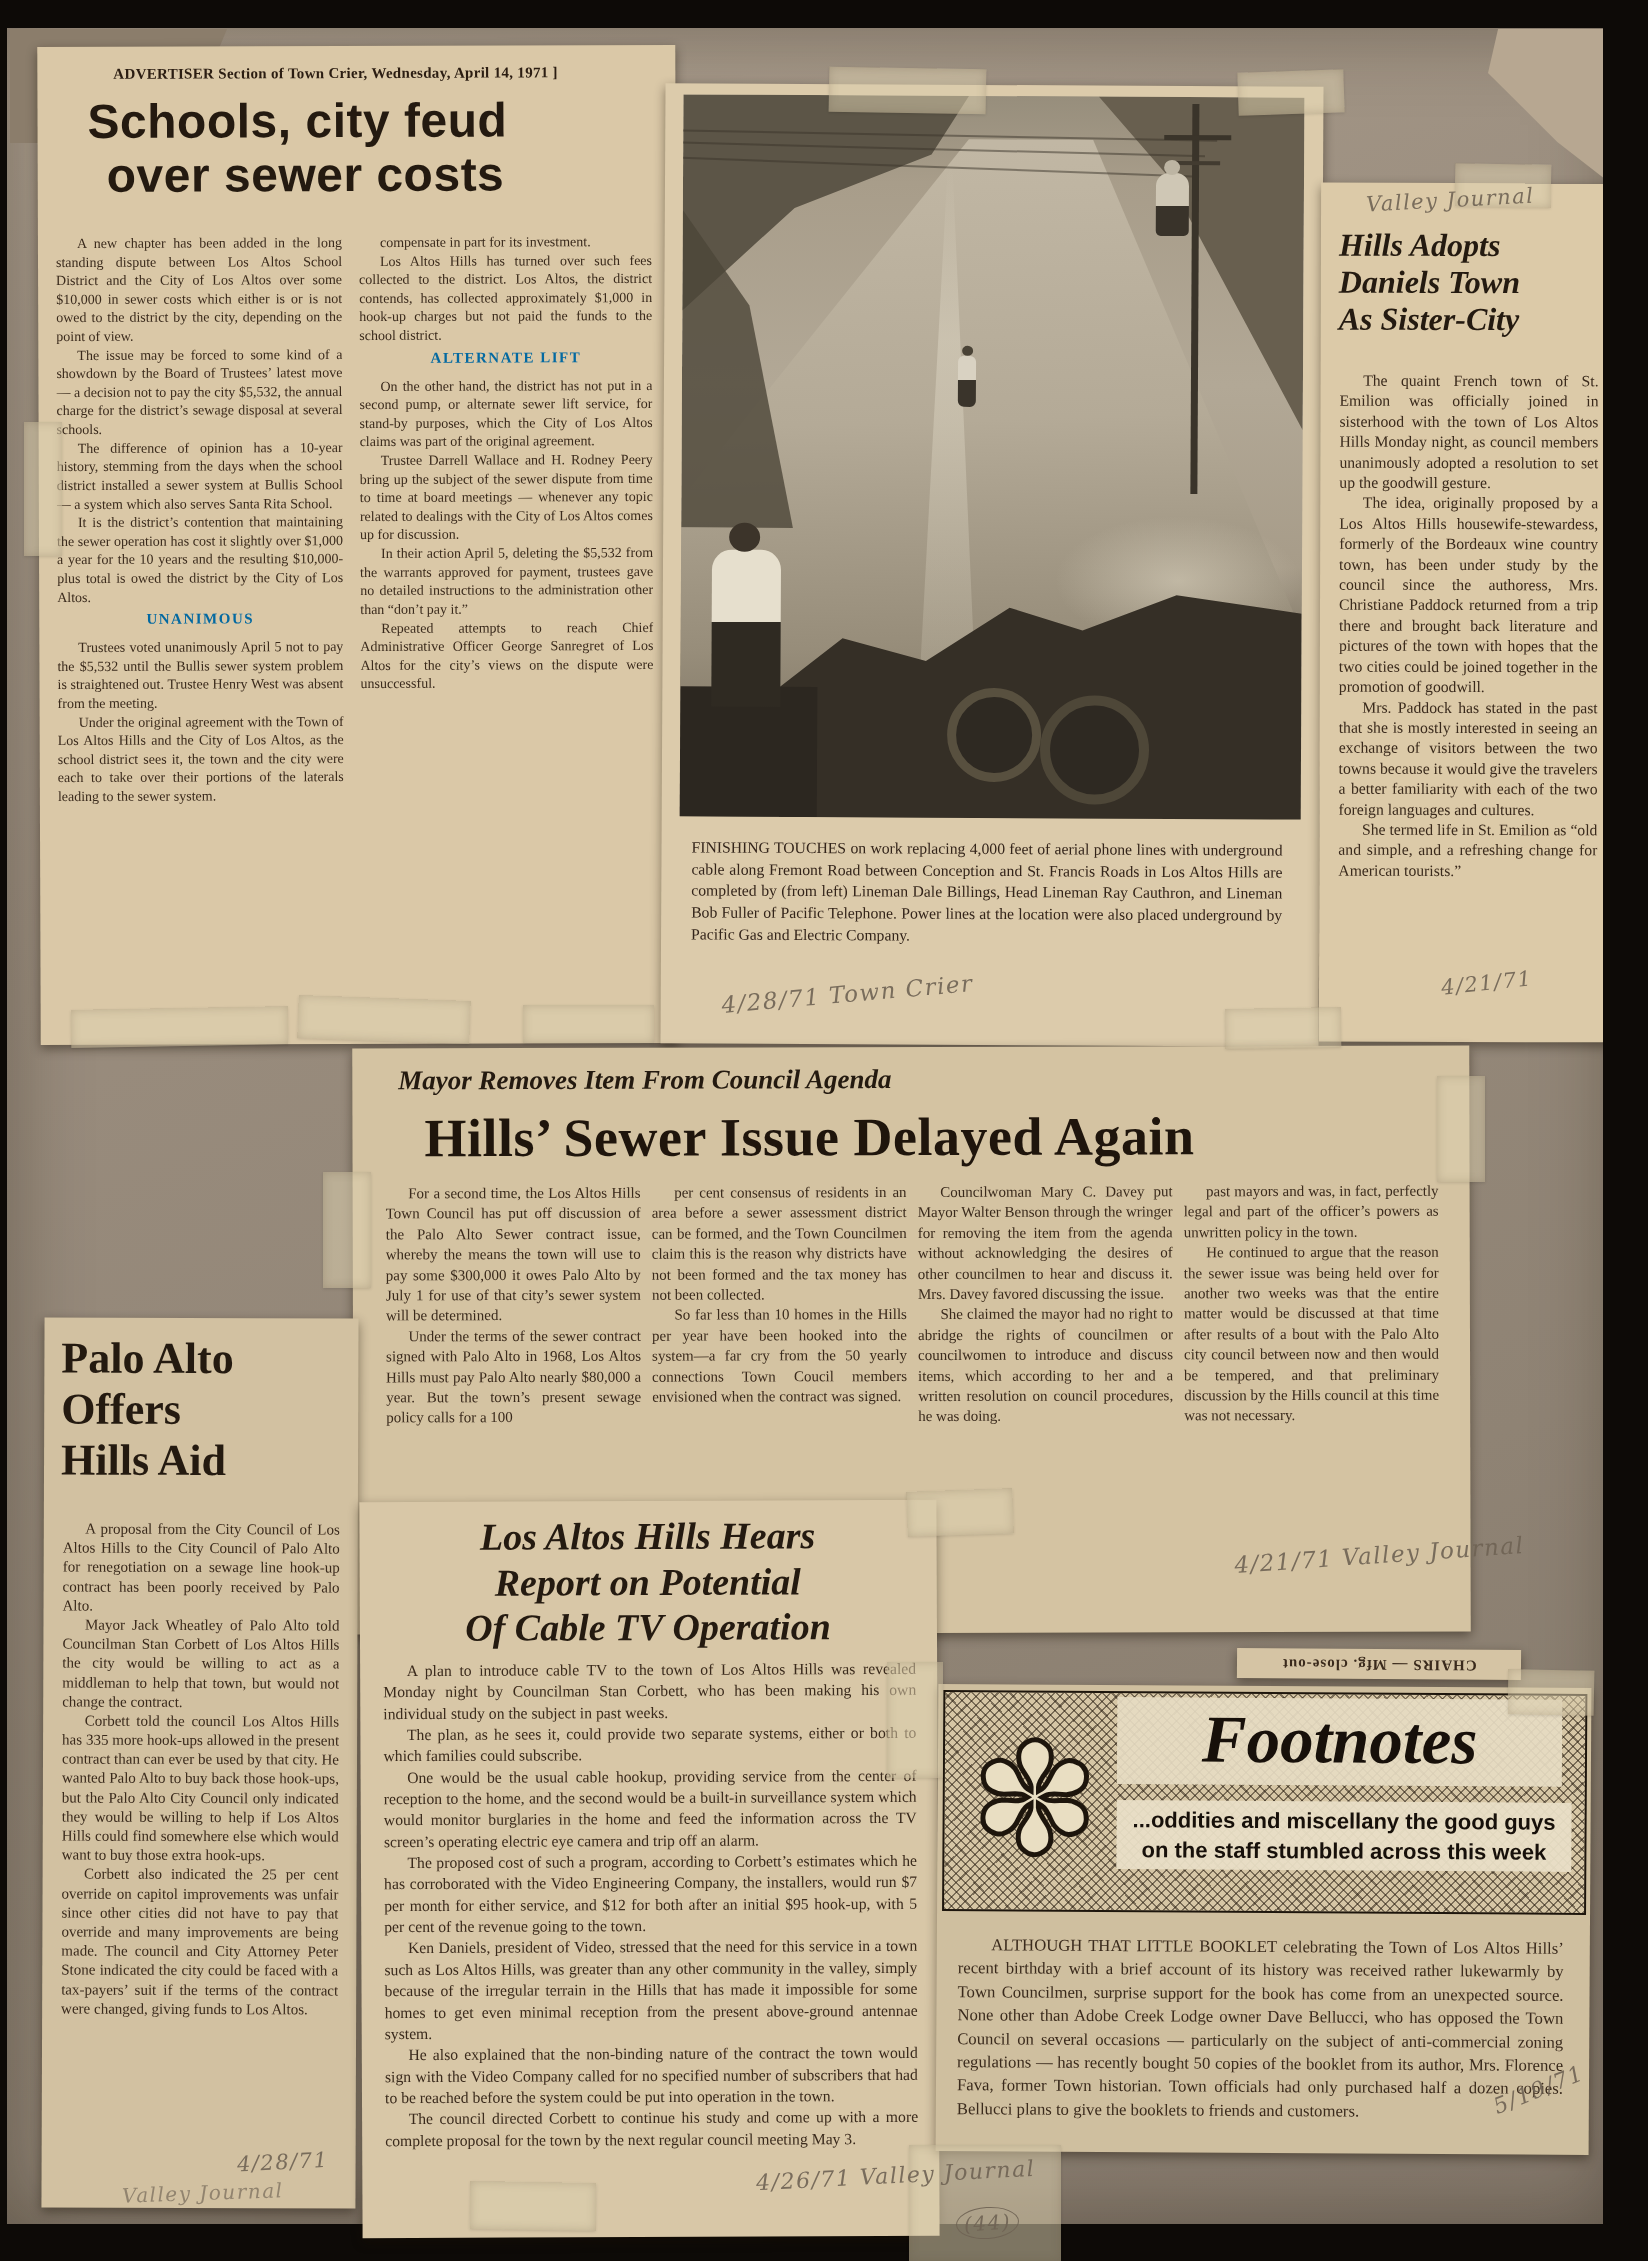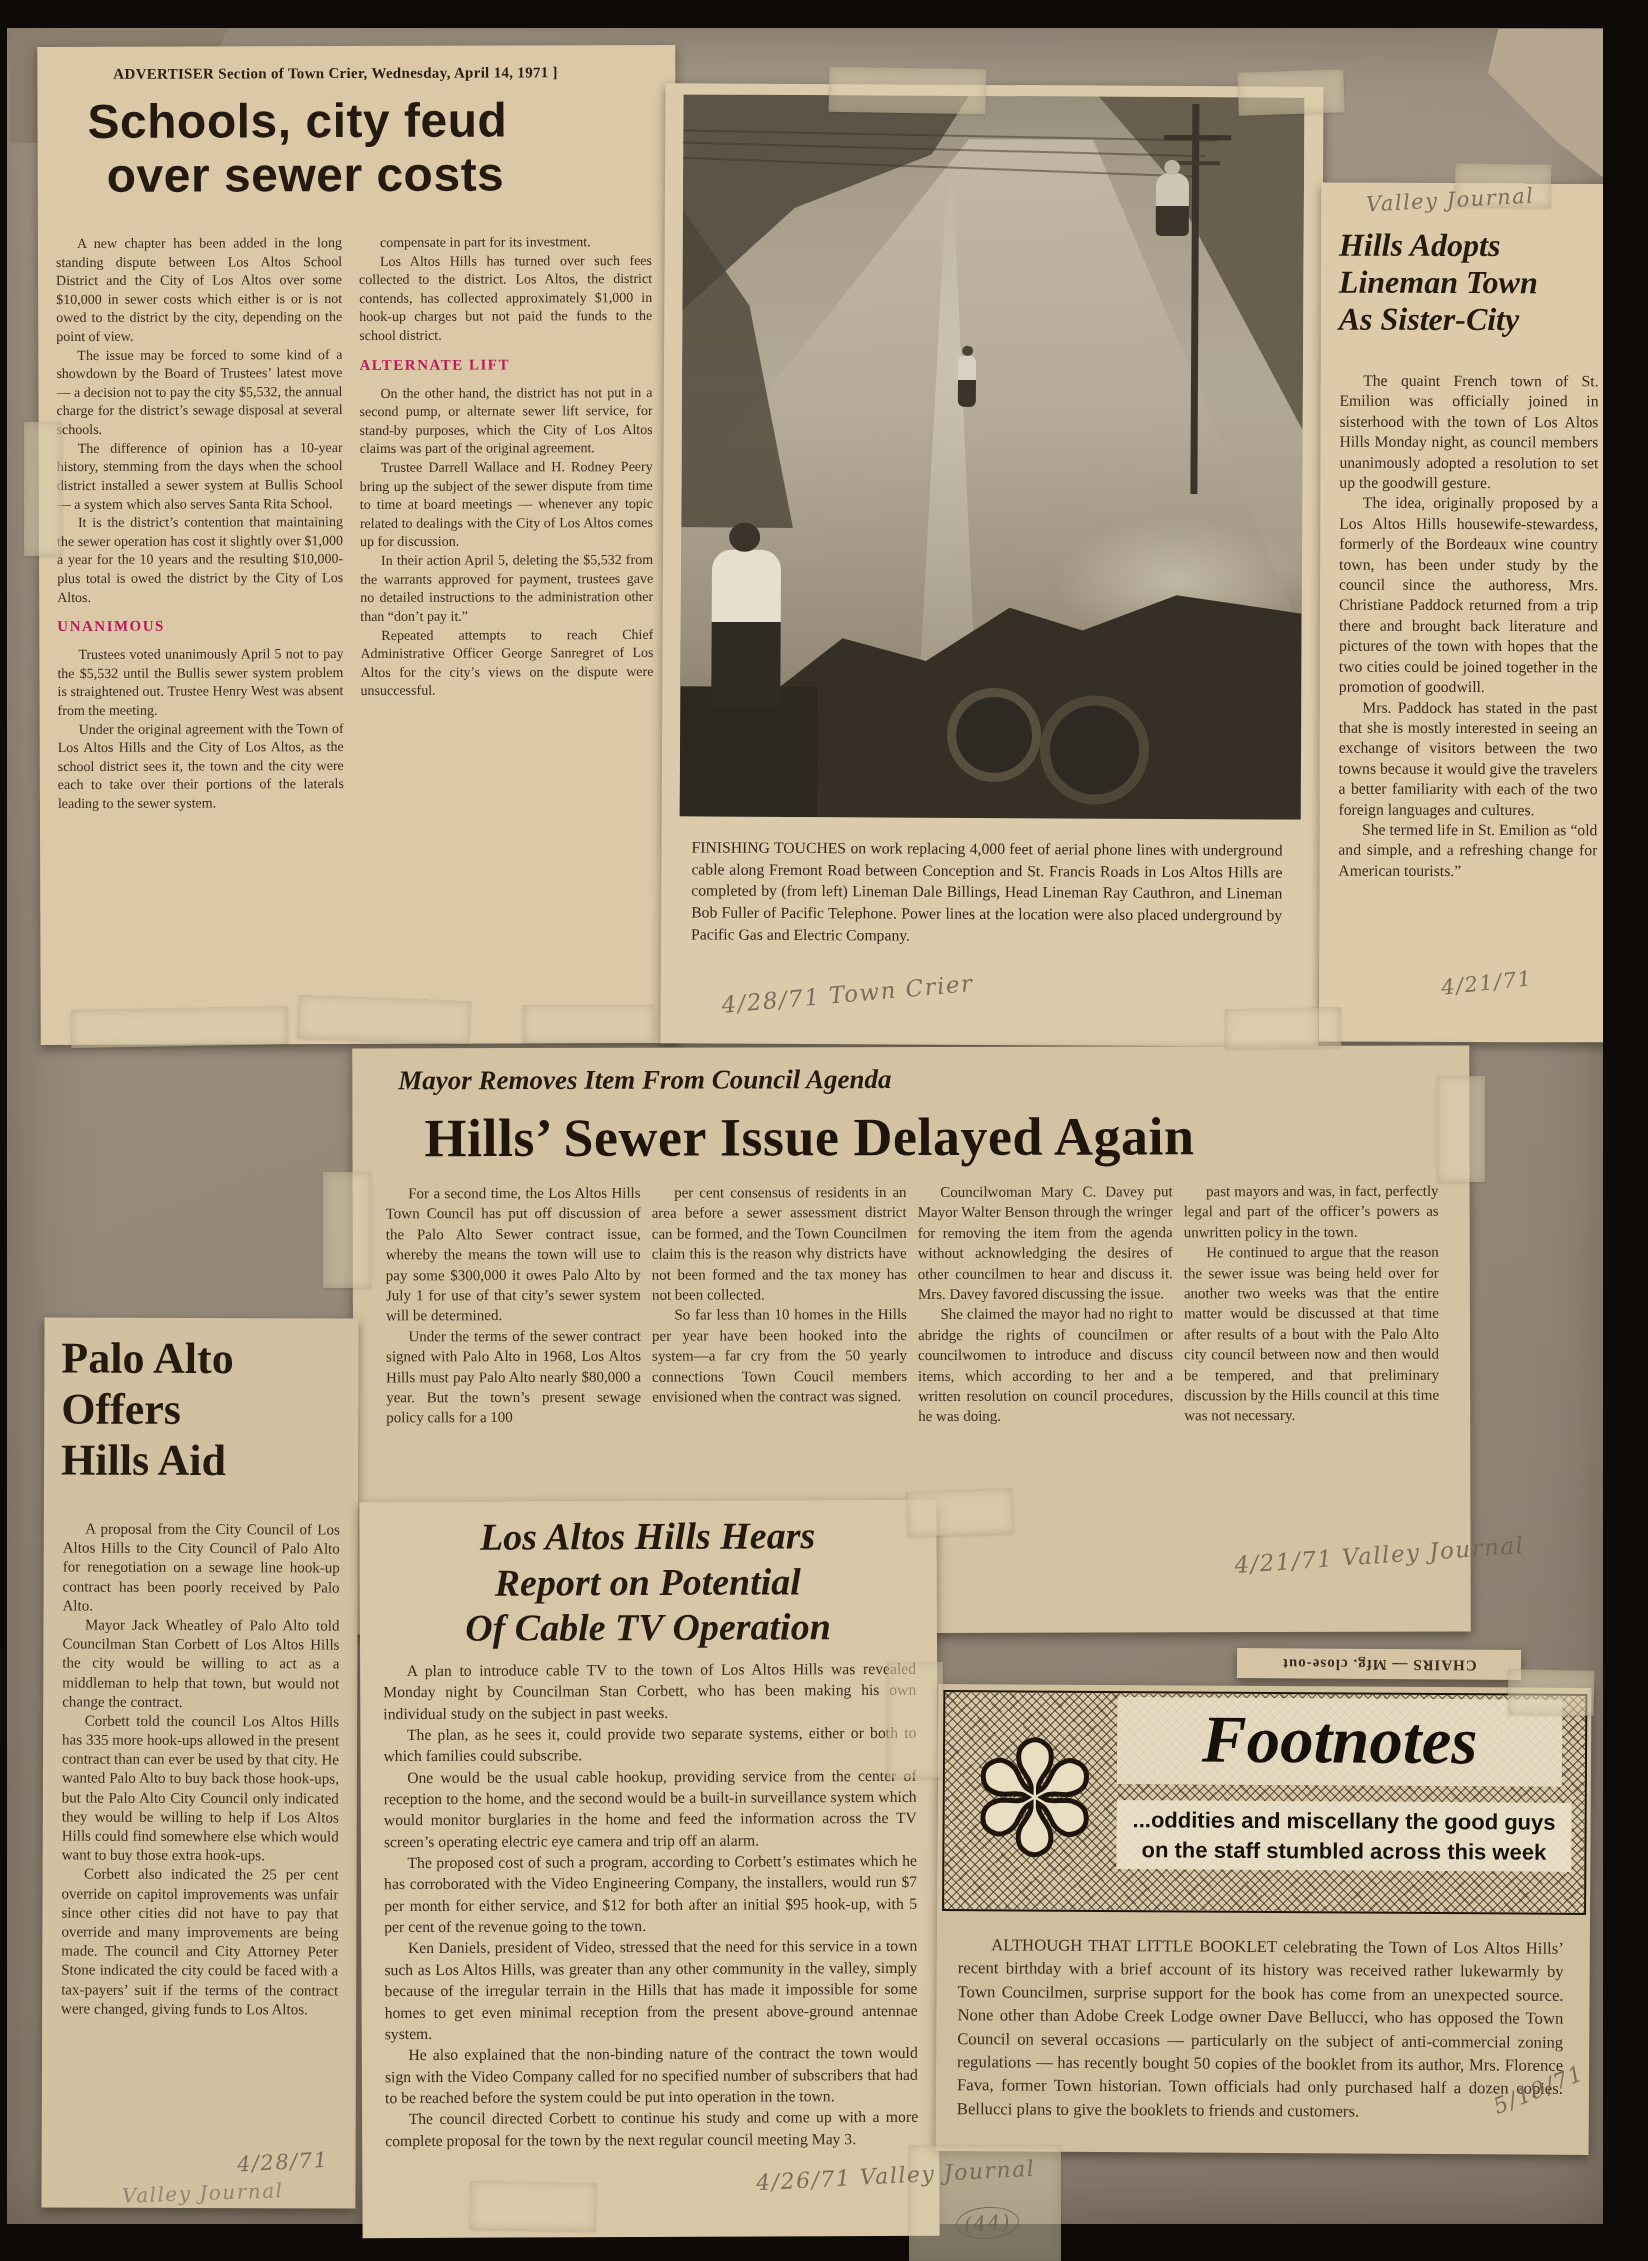--- a/index.html
+++ b/index.html
@@ -27,22 +27,22 @@
               display:flex;align-items:center;justify-content:center;overflow:hidden;}
 
   
   .masthead{position:absolute;left:76px;top:19px;font-size:15px;font-weight:700;letter-spacing:0.3px;
             font-family:"Liberation Serif",serif;color:#2b1d12;}
   .hl-sans{position:absolute;left:50px;top:48px;width:566px;font-family:"Liberation Sans",sans-serif;
            font-weight:700;font-size:48px;line-height:1.12;color:#241a10;letter-spacing:0.5px;}
   .hl-sans .l2{margin-left:19px;}
   .news-col{position:absolute;font-size:14px;line-height:1.33;text-align:justify;color:#3a2a1c;}
   .para{margin:0;text-indent:1.5em;}
-  .subhead{margin:10px 0 9px 0;text-align:left;font-size:15px;font-weight:700;letter-spacing:1.5px;
-           text-indent:0;color:#be185d;}
+  .subhead{margin:3px 0 9px 0;text-align:center;font-size:15px;font-weight:700;letter-spacing:1.5px;
+           text-indent:0;color:#0369a1;}
   .col1-s{left:18px;top:188px;width:286px;height:798px;overflow:hidden;}
   .col2-s{left:321px;top:188px;width:293px;height:798px;overflow:hidden;}
 
   .caption{position:absolute;left:30px;top:753px;width:591px;margin:0;font-size:15.7px;line-height:1.38;
            text-align:justify;color:#33241a;}
 
   .sister-hl{position:absolute;left:18px;top:44px;width:263px;font-size:32px;font-weight:700;font-style:italic;
              line-height:1.16;color:#241a10;}
   .sister-col{left:19px;top:188px;width:259px;height:652px;font-size:15.7px;line-height:1.3;overflow:hidden;}
 
@@ -202,21 +202,21 @@
       <div class="ph ph-reel r1"></div>
       <div class="ph ph-reel r2"></div>
       <div class="ph ph-worker-near"></div>
     </div>
     <p class="caption">FINISHING TOUCHES on work replacing 4,000 feet of aerial phone lines with underground cable along Fremont Road between Conception and St. Francis Roads in Los Altos Hills are completed by (from left) Lineman Dale Billings, Head Lineman Ray Cauthron, and Lineman Bob Fuller of Pacific Telephone. Power lines at the location were also placed underground by Pacific Gas and Electric Company.</p>
   </div>
 
   <div class="clip clip-sister">
     <div class="sister-hl">
       <div>Hills Adopts</div>
-      <div>Lineman Town</div>
+      <div>Daniels Town</div>
       <div>As Sister-City</div>
     </div>
     <div class="news-col sister-col">
       <div>
           <p class="para">The quaint French town of St. Emilion was officially joined in sisterhood with the town of Los Altos Hills Monday night, as council members unanimously adopted a resolution to set up the goodwill gesture.</p>
           <p class="para">The idea, originally proposed by a Los Altos Hills housewife-stewardess, formerly of the Bordeaux wine country town, has been under study by the council since the authoress, Mrs. Christiane Paddock returned from a trip there and brought back literature and pictures of the town with hopes that the two cities could be joined together in the promotion of goodwill.</p>
           <p class="para">Mrs. Paddock has stated in the past that she is mostly interested in seeing an exchange of visitors between the two towns because it would give the travelers a better familiarity with each of the two foreign languages and cultures.</p>
           <p class="para">She termed life in St. Emilion as “old and simple, and a refreshing change for American tourists.”</p>
         </div>
     </div>

